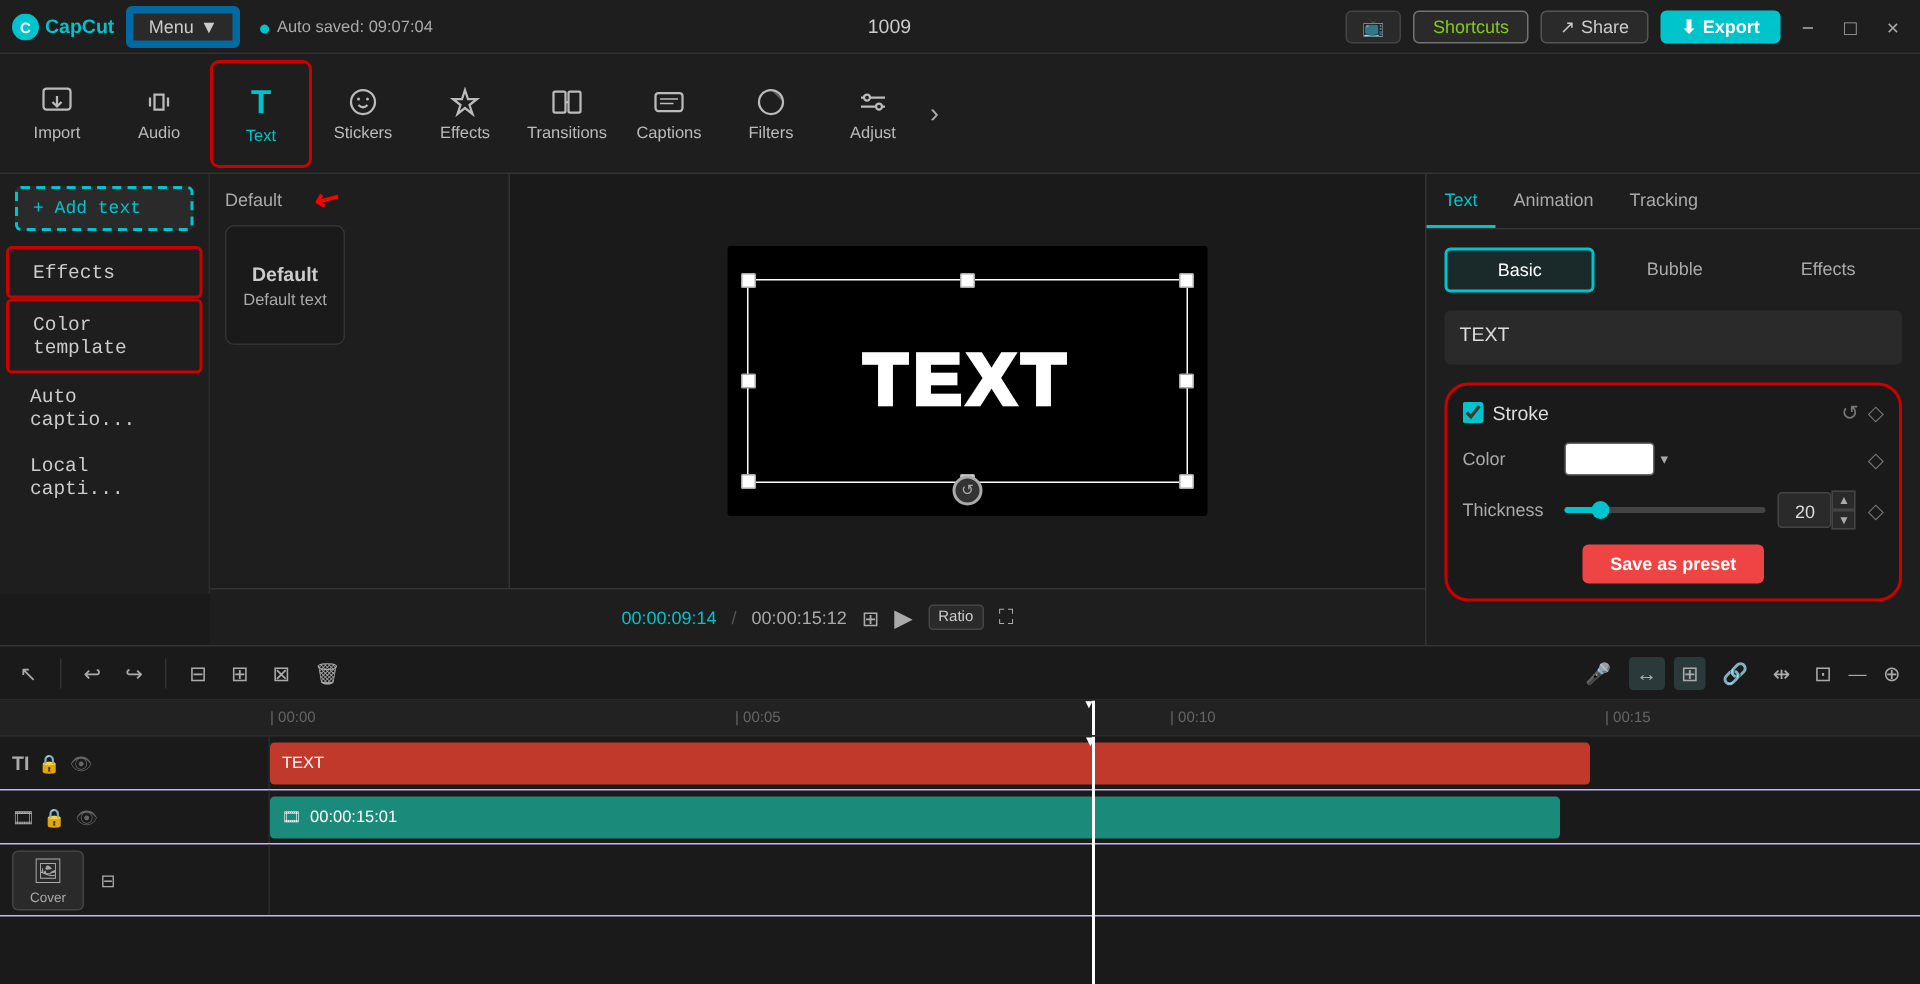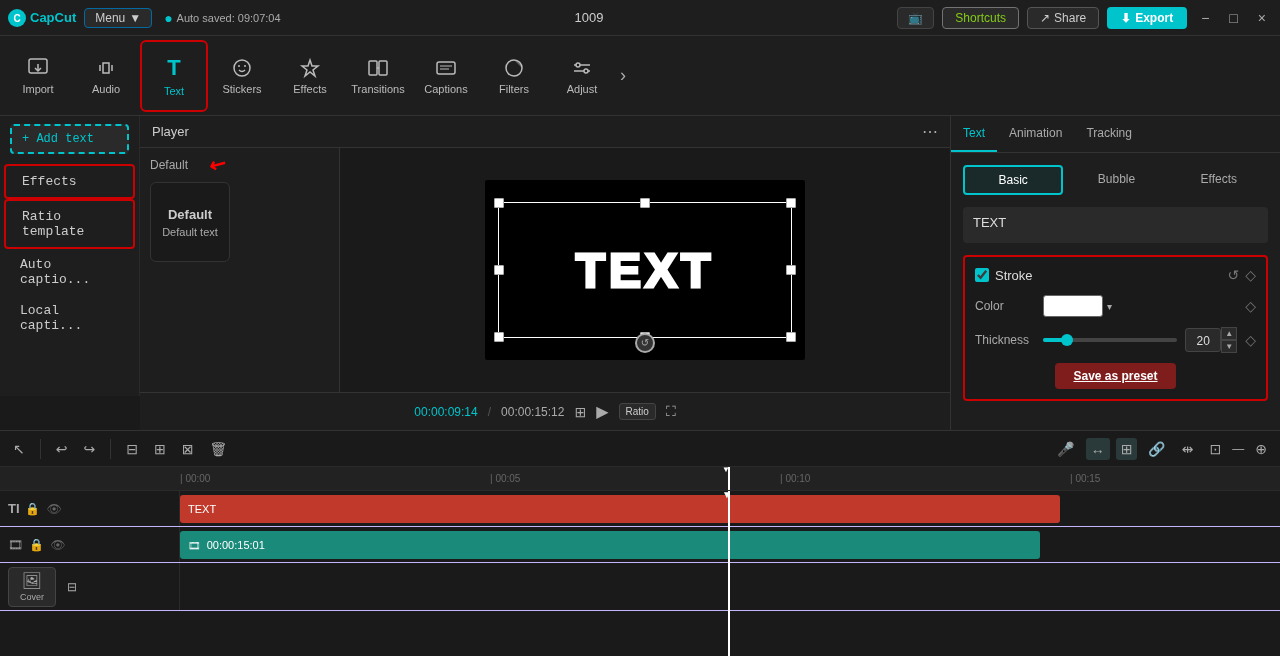--- a/index.html
+++ b/index.html
@@ -1,21 +1,21 @@
 <!DOCTYPE html>
 <html><head>
   <meta charset="utf-8">
   <style>
     * { box-sizing: border-box; margin: 0; padding: 0; }
     body { width: 1280px; height: 656px; background: #1a1a1a; font-family: 'Segoe UI', Arial, sans-serif; overflow: hidden; color: #fff; font-size: 12px; }
 
     
     #topbar { display: flex; align-items: center; height: 36px; background: #1e1e1e; border-bottom: 1px solid #333; padding: 0 8px; gap: 8px; }
     #logo { display: flex; align-items: center; gap: 4px; color: #00c4cc; font-weight: bold; font-size: 13px; }
-    #menu-btn { background: #2a2a2a; border: 1px solid #0369a1; border-radius: 4px; color: #ccc; padding: 2px 10px; cursor: pointer; font-size: 12px; display: flex; align-items: center; gap: 4px; }
+    #menu-btn { background: #2a2a2a; border: 5px solid #0369a1; border-radius: 4px; color: #ccc; padding: 2px 10px; cursor: pointer; font-size: 12px; display: flex; align-items: center; gap: 4px; }
     #autosave { display: flex; align-items: center; gap: 4px; color: #aaa; font-size: 11px; margin-left: 4px; }
     #autosave .dot { color: #00c4cc; font-size: 14px; }
     #project-id { flex: 1; text-align: center; color: #ccc; font-size: 13px; font-weight: 500; }
     .top-btn { background: #2a2a2a; border: 1px solid #444; border-radius: 4px; color: #ccc; padding: 3px 10px; cursor: pointer; font-size: 12px; display: flex; align-items: center; gap: 4px; }
     #shortcuts-btn { background: #2a2a2a; border: 1px solid #737373; border-radius: 4px; padding: 3px 12px; color: #84cc16; cursor: pointer; font-size: 12px; }
     #share-btn { background: #2a2a2a; border: 1px solid #555; border-radius: 4px; padding: 3px 12px; color: #ccc; cursor: pointer; font-size: 12px; display: flex; align-items: center; gap: 4px; }
     #export-btn { background: #00c4cc; border: none; border-radius: 4px; padding: 4px 14px; color: #fff; cursor: pointer; font-size: 12px; font-weight: 600; display: flex; align-items: center; gap: 4px; }
     .win-btn { background: none; border: none; color: #aaa; cursor: pointer; font-size: 14px; padding: 0 6px; }
 
     
@@ -41,21 +41,21 @@
     #right-content { padding: 12px; flex: 1; overflow-y: auto; }
 
     
     #sub-tabs { display: flex; gap: 4px; margin-bottom: 12px; }
     .sub-tab { flex: 1; padding: 6px; text-align: center; border-radius: 4px; cursor: pointer; font-size: 12px; color: #aaa; border: 1px solid transparent; }
     .sub-tab.active { border: 2px solid #00c4cc; color: #fff; background: #1a2a2a; }
 
     #text-content-box { background: #2a2a2a; border-radius: 4px; padding: 8px 10px; min-height: 36px; color: #ddd; font-size: 13px; margin-bottom: 12px; }
 
     
-    #stroke-section { border: 2px solid #cc0000; border-radius: 4px; padding: 10px; background: #1a1a1a; }
+    #stroke-section { border: 2px solid #cc0000; border-radius: 16px; padding: 10px; background: #1a1a1a; }
     .stroke-header { display: flex; align-items: center; gap: 6px; margin-bottom: 12px; }
     .stroke-checkbox { width: 14px; height: 14px; accent-color: #00c4cc; cursor: pointer; }
     .stroke-label { color: #ddd; font-size: 13px; font-weight: 500; flex: 1; }
     .stroke-header-icons { display: flex; gap: 6px; }
     .icon-btn { background: none; border: none; color: #777; cursor: pointer; font-size: 14px; }
 
     .stroke-row { display: flex; align-items: center; gap: 8px; margin-bottom: 10px; }
     .stroke-row-label { color: #aaa; font-size: 12px; width: 60px; }
     .color-swatch { width: 60px; height: 24px; background: #fff; border-radius: 3px; border: 1px solid #555; cursor: pointer; display: flex; align-items: center; justify-content: center; }
     .color-dropdown { color: #aaa; font-size: 10px; }
@@ -64,21 +64,21 @@
     .thickness-row { display: flex; align-items: center; gap: 8px; margin-bottom: 10px; }
     .thickness-label { color: #aaa; font-size: 12px; width: 60px; }
     .thickness-slider-wrap { flex: 1; position: relative; height: 20px; display: flex; align-items: center; }
     .thickness-track { width: 100%; height: 4px; background: #444; border-radius: 2px; position: relative; }
     .thickness-fill { height: 4px; background: #00c4cc; border-radius: 2px; width: 18%; }
     .thickness-thumb { position: absolute; left: 18%; top: 50%; transform: translate(-50%, -50%); width: 12px; height: 12px; background: #00c4cc; border-radius: 50%; cursor: pointer; }
     .thickness-value { width: 36px; height: 24px; background: #2a2a2a; border: 1px solid #444; border-radius: 3px; color: #ddd; text-align: center; font-size: 12px; line-height: 24px; }
     .stepper { display: flex; flex-direction: column; }
     .stepper-btn { background: #2a2a2a; border: 1px solid #444; color: #aaa; cursor: pointer; font-size: 8px; padding: 1px 3px; }
 
-    #save-preset-btn { display: block; margin: 8px auto 0; background: #7f1d1d; border: none; border-radius: 4px; color: #fff; padding: 6px 18px; cursor: pointer; font-size: 12px; font-weight: 600; text-decoration: underline; }
+    #save-preset-btn { display: block; margin: 8px auto 0; background: #ef4444; border: none; border-radius: 4px; color: #fff; padding: 6px 18px; cursor: pointer; font-size: 12px; font-weight: 600; }
 
     
     #timeline { position: absolute; bottom: 0; left: 0; right: 0; height: 226px; background: #1a1a1a; border-top: 1px solid #333; display: flex; flex-direction: column; }
     #timeline-toolbar { display: flex; align-items: center; height: 36px; border-bottom: 1px solid #2a2a2a; padding: 0 8px; gap: 6px; }
     .tl-btn { background: none; border: none; color: #aaa; cursor: pointer; font-size: 14px; padding: 3px 5px; }
     .tl-separator { width: 1px; height: 20px; background: #333; margin: 0 4px; }
     .tl-right { margin-left: auto; display: flex; align-items: center; gap: 6px; }
 
     #timeline-ruler { height: 24px; background: #222; border-bottom: 1px solid #2a2a2a; display: flex; align-items: center; padding-left: 180px; position: relative; overflow: hidden; }
     .ruler-mark { position: absolute; color: #666; font-size: 10px; }
@@ -215,36 +215,32 @@
 </div>
 
 <div id="left-panel">
   <div id="add-text-btn">
     <span>+ Add text</span>
   </div>
   <div class="left-menu-item" style="border: 2px solid rgb(204, 0, 0); border-radius: 4px;">
     <span>Effects</span>
   </div>
   <div class="left-menu-item" style="border: 2px solid rgb(204, 0, 0); border-radius: 4px;">
-    <span>Ratio template</span>
+    <span>Color template</span>
   </div>
   <div class="left-menu-item">
     <span>Auto captio...</span>
   </div>
   <div class="left-menu-item">
     <span>Local capti...</span>
   </div>
 </div>
 
 <div style="position:absolute; top:116px; left:140px; right:330px; bottom:226px; background:#252525; display:flex; flex-direction:column;">
 
-  <div style="display:flex; align-items:center; justify-content:space-between; padding:6px 12px; border-bottom:1px solid #333; height:32px; background:#1e1e1e;">
-    <span style="color:#ccc; font-size:13px;">Player</span>
-    <span style="color:#aaa; font-size:16px; cursor:pointer;">⋯</span>
-  </div>
 
   <div style="display:flex; flex:1; overflow:hidden;">
 
     <div style="width:200px; min-width:200px; background:#1e1e1e; border-right:1px solid #333; padding:10px;">
       <div style="color:#aaa; font-size:12px; margin-bottom:10px;">Default</div>
       <div style="position:relative; display:inline-block;">
         
         <div style="position:absolute; top:-30px; left:60px; color:red; font-size:20px; font-weight:bold; transform:rotate(30deg); z-index:10;">↙</div>
         <div class="default-text-card">
           <span style="font-size:13px; font-weight:bold; color:#ccc;">Default</span>

